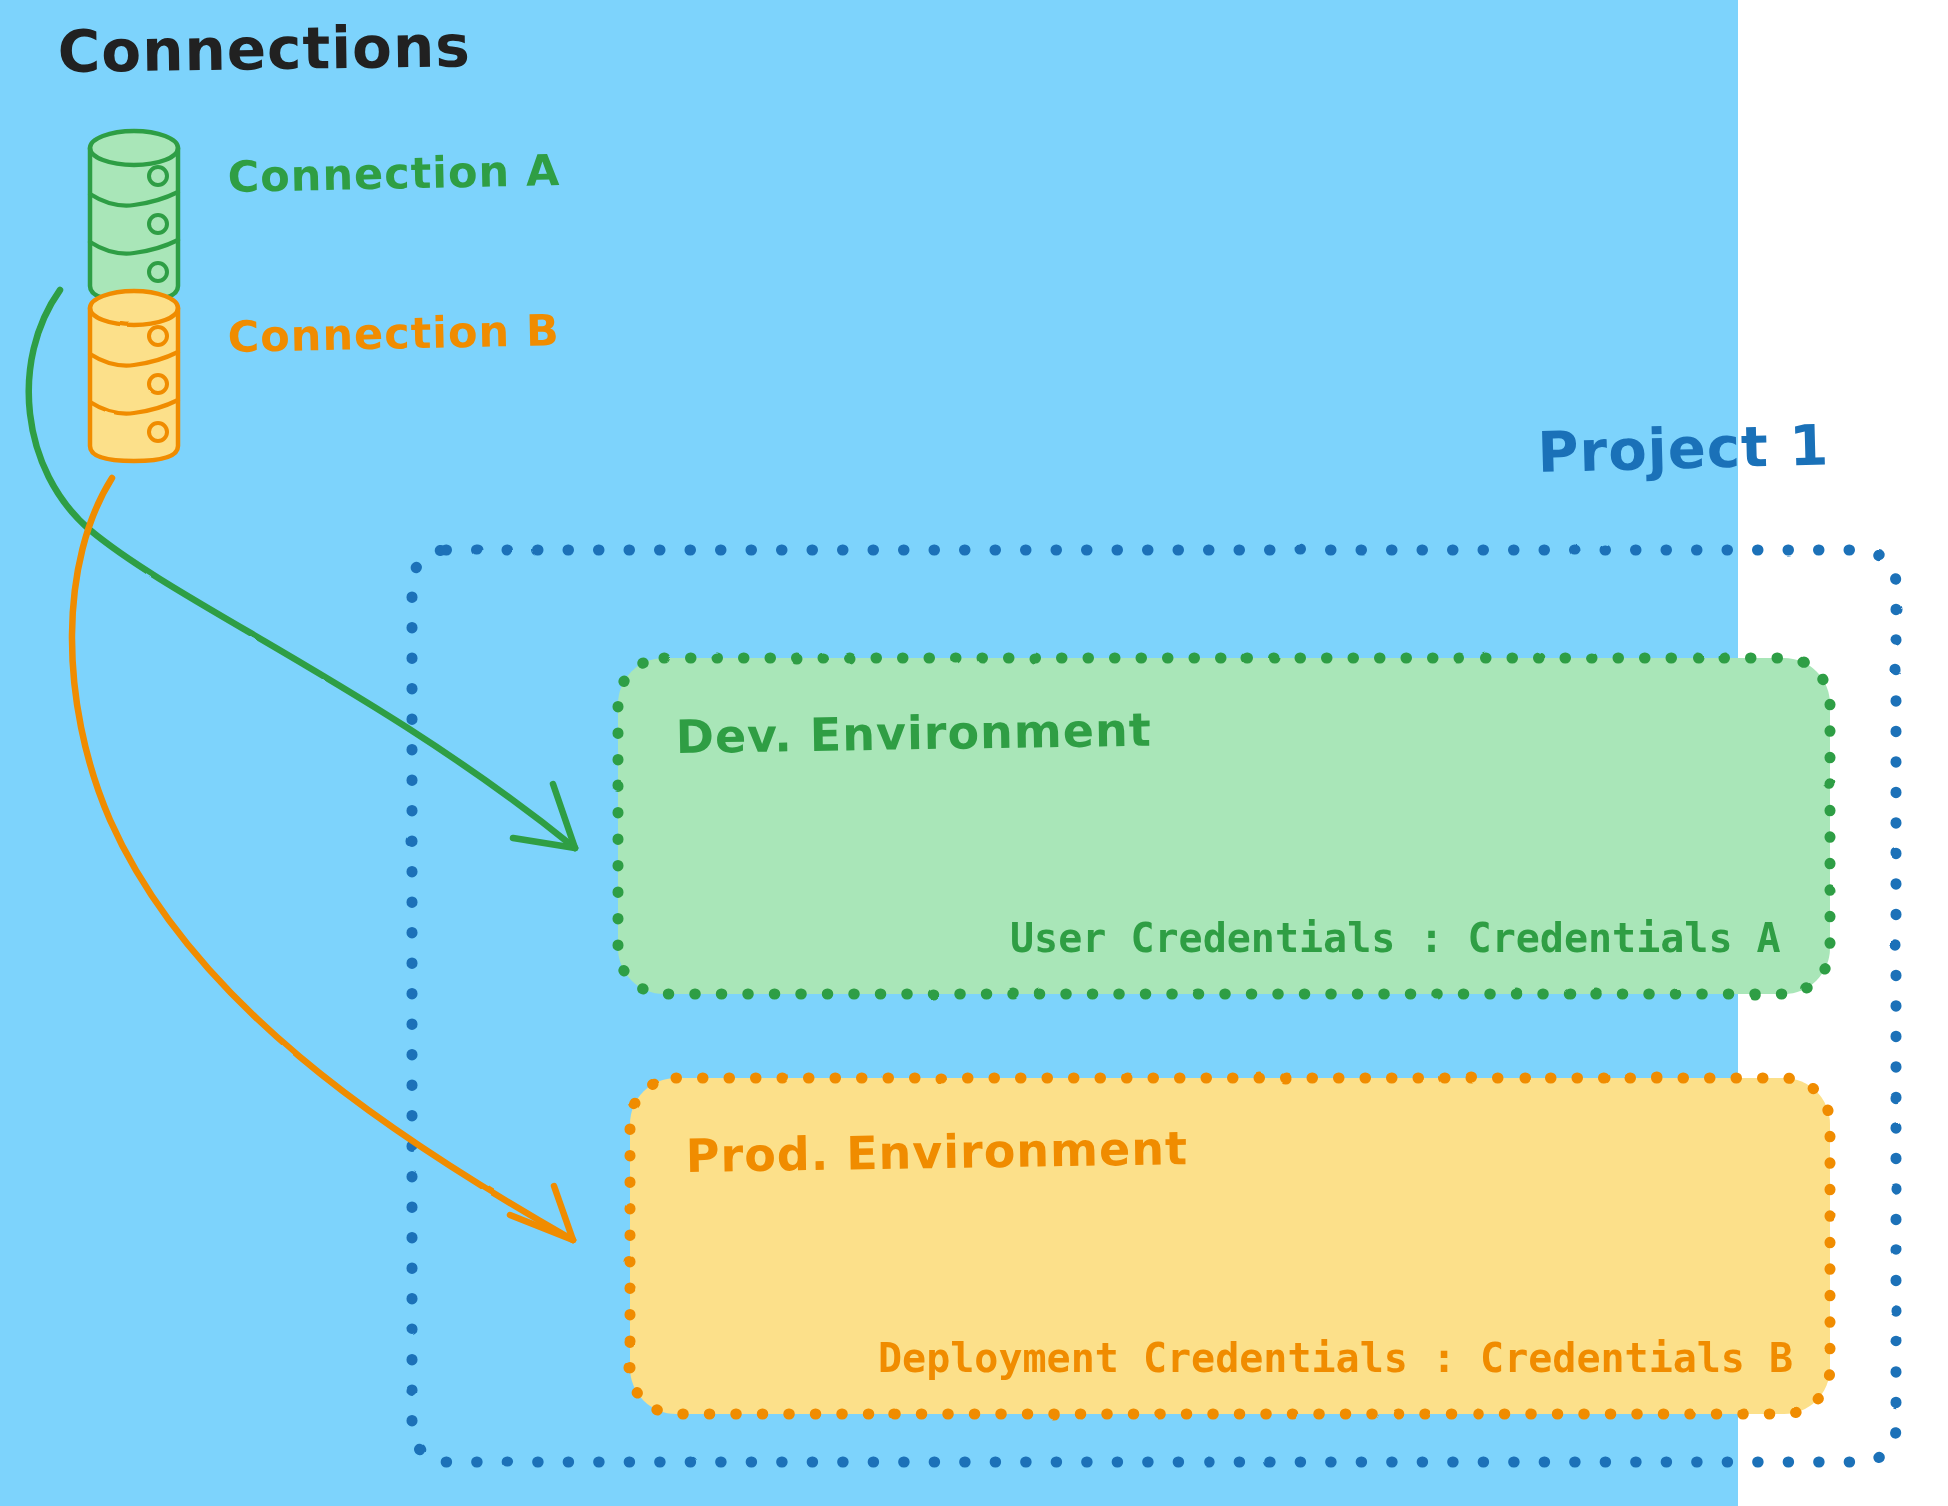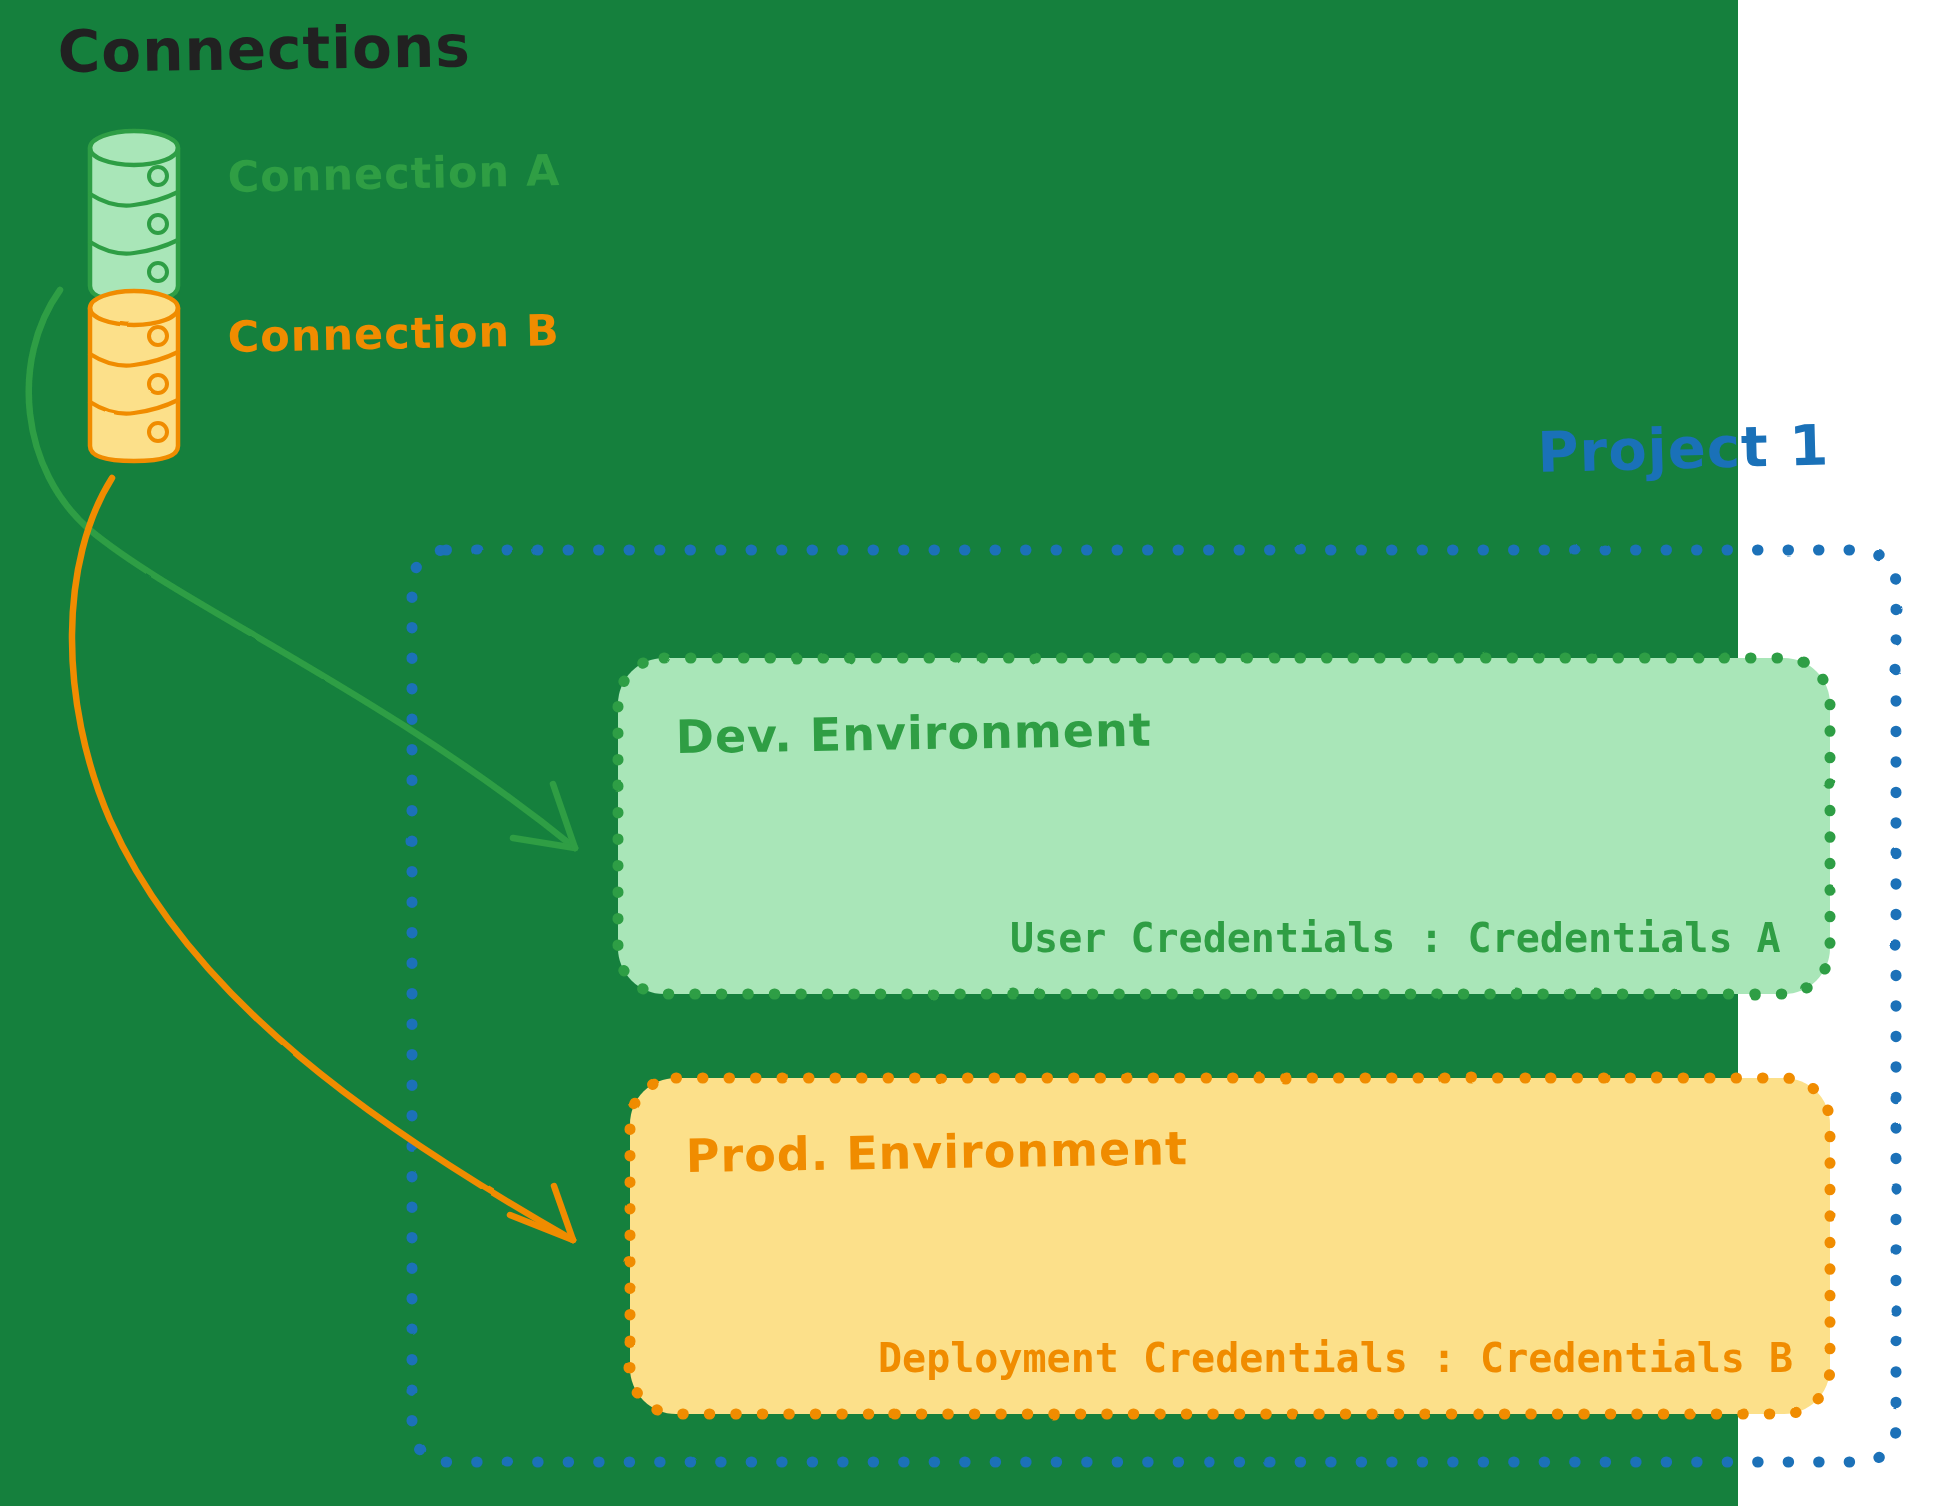--- a/index.html
+++ b/index.html
@@ -10,21 +10,21 @@
   body {
     width: 1948px;
     height: 1506px;
     overflow: hidden;
     font-family: "DejaVu Sans", sans-serif;
   }
   #canvas {
     position: relative;
     width: 1738px;
     height: 1506px;
-    background: #15803d;
+    background: #7dd3fc;
   }
   svg#diagram {
     position: absolute;
     left: 0;
     top: 0;
     width: 1948px;
     height: 1506px;
   }
   
   .hand {

